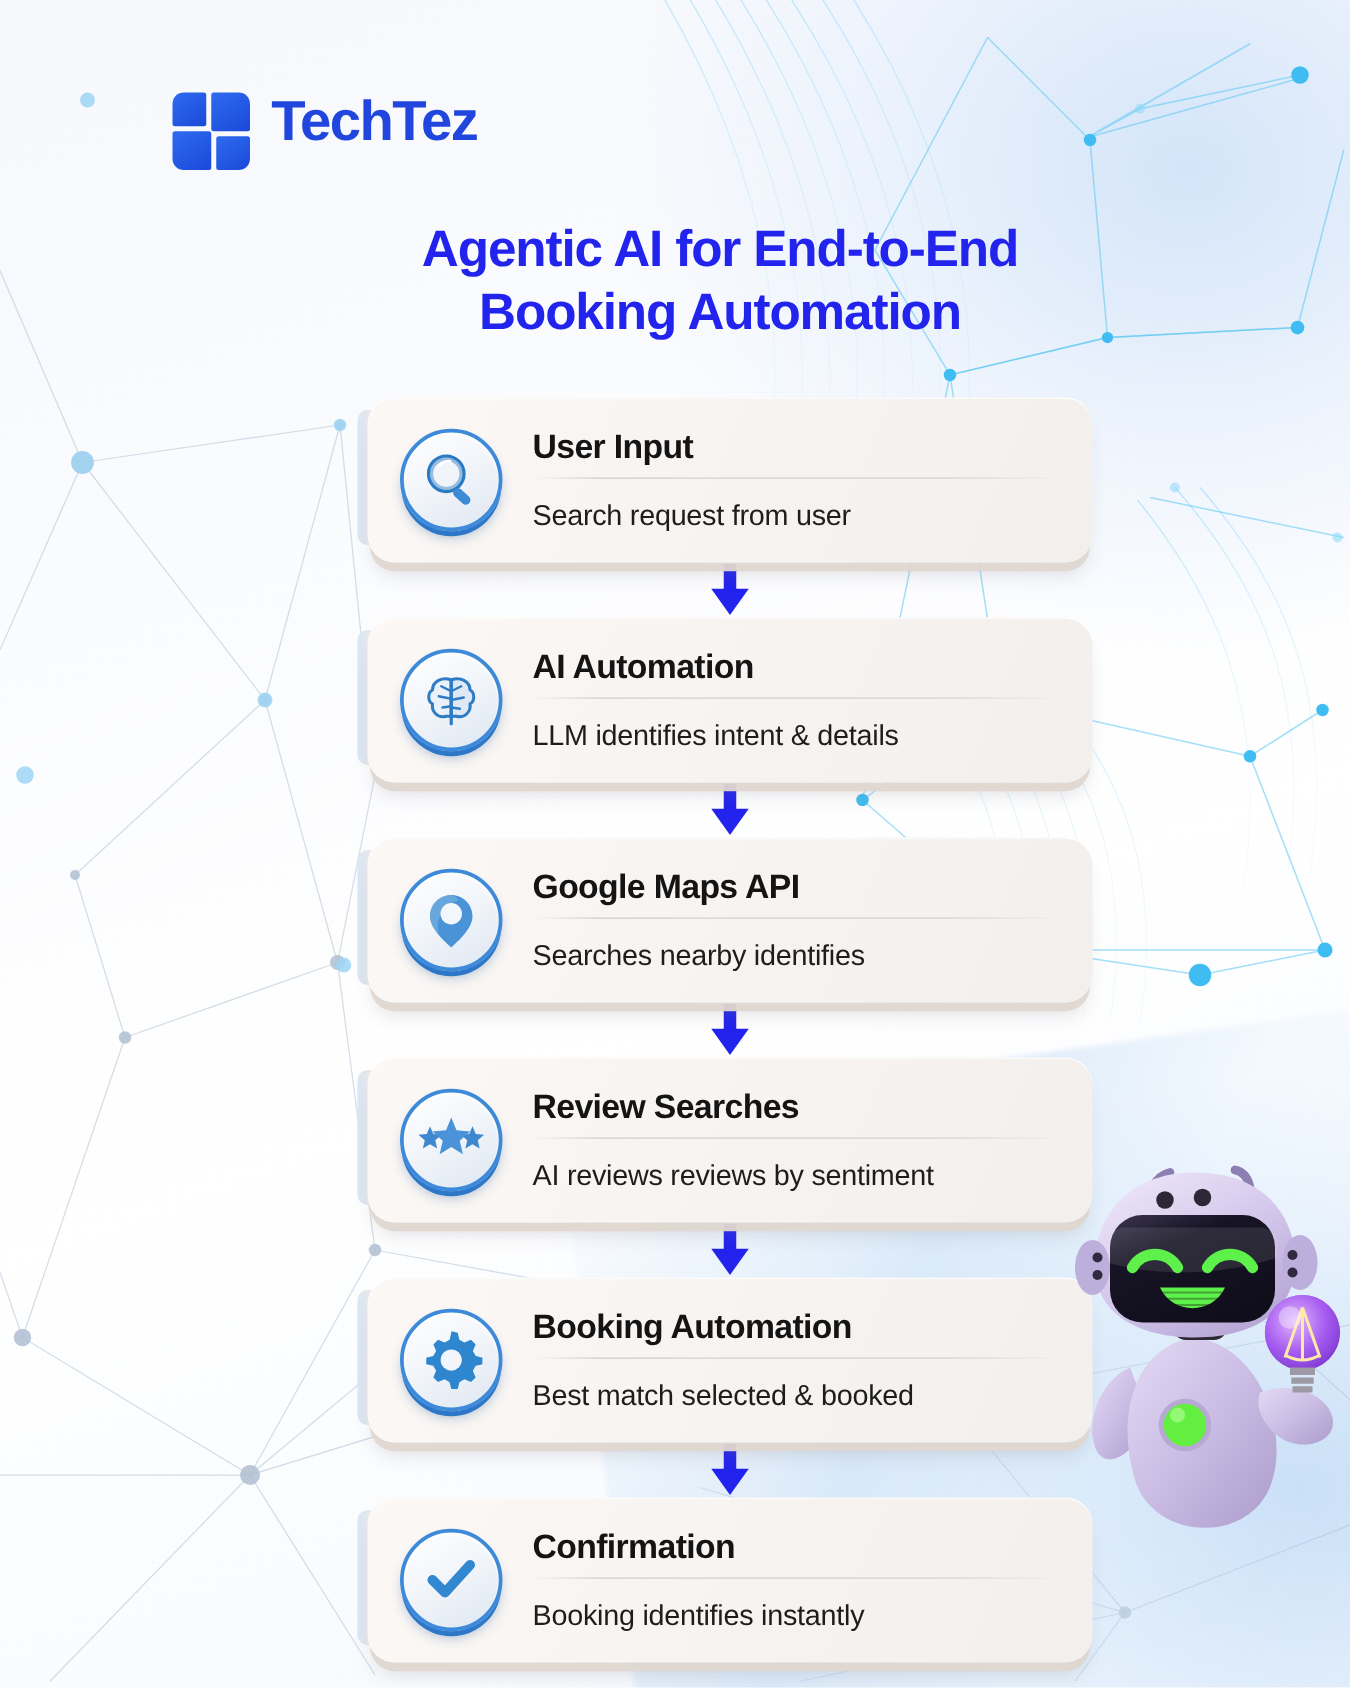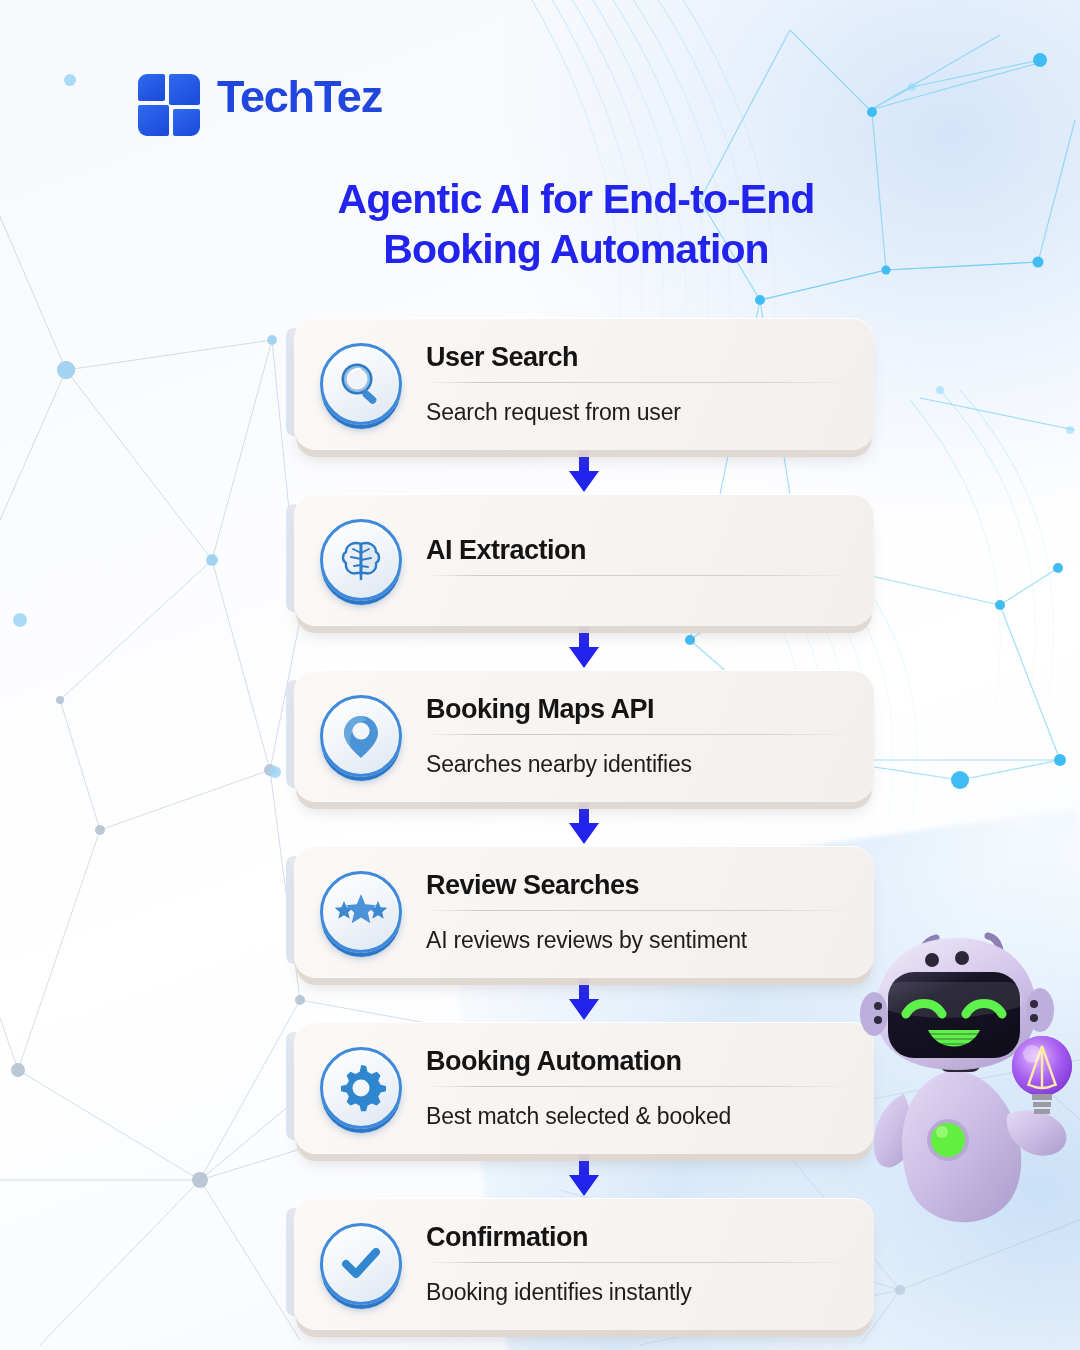--- a/index.html
+++ b/index.html
@@ -274,21 +274,21 @@
   <div class="step-card">
     <div class="icon-disc">
       <svg width="52" height="52" viewBox="0 0 52 52">
         <circle cx="22" cy="21" r="13" fill="none" stroke="#2b7ac4" stroke-width="5"></circle>
         <circle cx="22" cy="21" r="13" fill="#eef4fa" fill-opacity=".55"></circle>
         <path d="M17 14 a10 10 0 0 1 8 -3" fill="none" stroke="#ffffff" stroke-width="2.2" stroke-linecap="round"></path>
         <rect x="31" y="31" width="16" height="7.5" rx="3.7" fill="#3d8bd4" transform="rotate(42 31 31)"></rect>
       </svg>
     </div>
     <div class="step-body">
-      <div class="step-title">User Search</div>
+      <div class="step-title">User Input</div>
       <div class="step-rule"></div>
       <div class="step-desc">Search request from user</div>
     </div>
   </div>
 
   <div class="arrow-gap">
     <svg width="34" height="42" viewBox="0 0 34 42">
       <rect x="12" y="0" width="10" height="22" fill="#2323ee"></rect>
       <path d="M2 20 L32 20 L17 41 Z" fill="#2323ee"></path>
     </svg>
@@ -297,42 +297,43 @@
   <div class="step-card">
     <div class="icon-disc">
       <svg width="50" height="50" viewBox="0 0 50 50">
         <path d="M25 9 C18 6 10 10 10 17 C6 19 6 26 10 28 C9 34 14 40 21 38 L25 38 Z" fill="#eaf1f9" stroke="#2e7cc5" stroke-width="2.4" stroke-linejoin="round"></path>
         <path d="M25 9 C32 6 40 10 40 17 C44 19 44 26 40 28 C41 34 36 40 29 38 L25 38 Z" fill="#dfe9f5" stroke="#2e7cc5" stroke-width="2.4" stroke-linejoin="round"></path>
         <path d="M25 9 L25 44" stroke="#2e7cc5" stroke-width="2.6" stroke-linecap="round"></path>
         <path d="M25 18 L17 14 M25 24 L15 22 M25 30 L18 31 M25 18 L33 14 M25 25 L35 23 M25 31 L32 32" stroke="#2e7cc5" stroke-width="1.9" fill="none" stroke-linecap="round"></path>
       </svg>
     </div>
     <div class="step-body">
-      <div class="step-title">AI Extraction</div>
-      <div class="step-rule"></div>
+      <div class="step-title">AI Automation</div>
+      <div class="step-rule"></div>
+      <div class="step-desc">LLM identifies intent &amp; details</div>
     </div>
   </div>
 
   <div class="arrow-gap">
     <svg width="34" height="42" viewBox="0 0 34 42">
       <rect x="12" y="0" width="10" height="22" fill="#2323ee"></rect>
       <path d="M2 20 L32 20 L17 41 Z" fill="#2323ee"></path>
     </svg>
   </div>
 
   <div class="step-card">
     <div class="icon-disc">
       <svg width="48" height="52" viewBox="0 0 48 52">
         <path d="M24 6 C14.6 6 7 13.6 7 23 C7 33.5 20 44 24 48 C28 44 41 33.5 41 23 C41 13.6 33.4 6 24 6 Z" fill="#4a93d6"></path>
         <path d="M24 6 C14.6 6 7 13.6 7 23 C7 28.5 10.5 34 14.5 38.5 C12 33 13 24 18 18 C21 14 25 11 30 10.5 C28.2 7.9 26.3 6 24 6 Z" fill="#7fb8e4" opacity=".55"></path>
         <circle cx="24" cy="21" r="8.6" fill="#f3f7fb"></circle>
       </svg>
     </div>
     <div class="step-body">
-      <div class="step-title">Booking Maps API</div>
+      <div class="step-title">Google Maps API</div>
       <div class="step-rule"></div>
       <div class="step-desc">Searches nearby identifies</div>
     </div>
   </div>
 
   <div class="arrow-gap">
     <svg width="34" height="42" viewBox="0 0 34 42">
       <rect x="12" y="0" width="10" height="22" fill="#2323ee"></rect>
       <path d="M2 20 L32 20 L17 41 Z" fill="#2323ee"></path>
     </svg>

